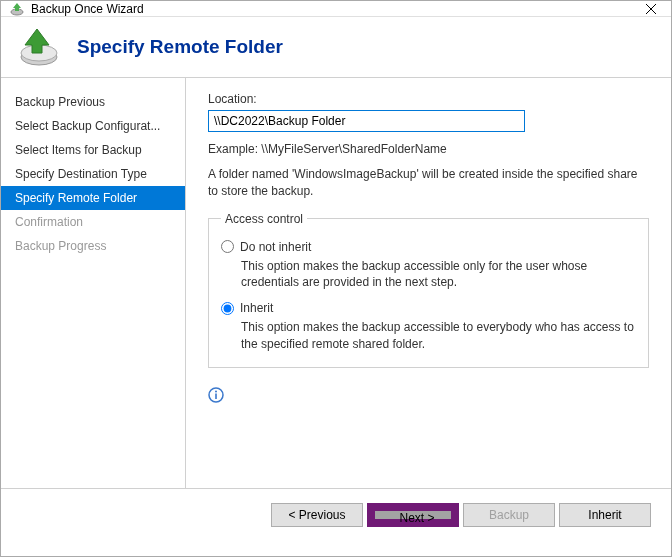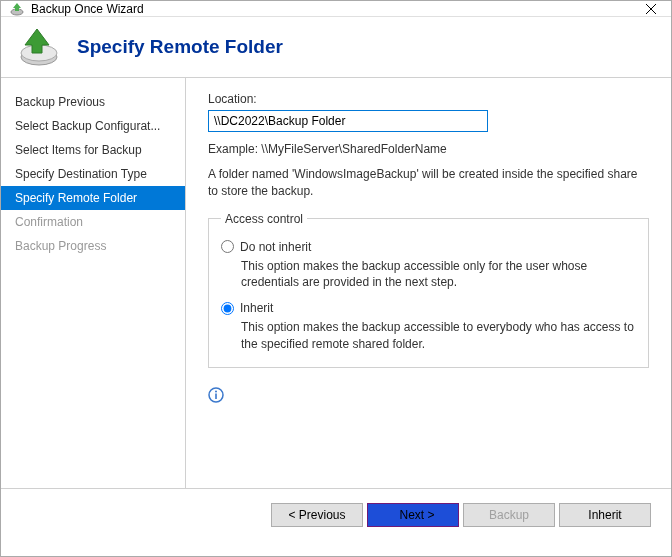--- a/index.html
+++ b/index.html
@@ -15,39 +15,39 @@
     .header-divider { height: 1px; background: #d0d0d0; margin: 0; }
     
     .body { display: flex; height: 410px; }
     .sidebar { width: 185px; border-right: 1px solid #d0d0d0; padding-top: 12px; }
     .sidebar-item { padding: 5px 14px; cursor: pointer; font-size: 12px; color: #333; white-space: nowrap; overflow: hidden; text-overflow: ellipsis; }
     .sidebar-item.active { background: #0078d7; color: #fff; }
     .sidebar-item.disabled { color: #999; }
     
     .content { flex: 1; padding: 14px 22px; font-size: 12px; color: #333; }
     .label { margin-bottom: 4px; }
-    .location-input { width: 280px; padding: 3px 5px; border: 1px solid #0078d7; font-family: inherit; font-size: 12px; outline: none; }
+    .location-input { width: 317px; padding: 3px 5px; border: 1px solid #0078d7; font-family: inherit; font-size: 12px; outline: none; }
     .example { margin-top: 10px; margin-bottom: 10px; }
     .info-text { margin-bottom: 12px; line-height: 1.4; }
     
     fieldset { border: 1px solid #d0d0d0; padding: 10px 12px 14px; margin-bottom: 18px; }
     legend { padding: 0 4px; font-size: 12px; }
     .radio-row { display: flex; align-items: center; margin-top: 4px; }
     .radio-row input { margin-right: 6px; }
     .radio-desc { margin: 4px 0 10px 20px; line-height: 1.4; }
     .radio-desc:last-child { margin-bottom: 0; }
     
     .warn-row { display: flex; align-items: flex-start; gap: 10px; margin-top: 8px; }
     .warn-icon { width: 16px; height: 16px; flex-shrink: 0; margin-top: 1px; }
     .warn-text { line-height: 1.4; }
     .link { color: #0066cc; text-decoration: underline; cursor: pointer; display: inline-block; margin-top: 2px; }
     
     .footer { border-top: 1px solid #d0d0d0; padding: 14px 20px; display: flex; justify-content: flex-end; gap: 4px; }
     .btn { width: 92px; height: 24px; border: 1px solid #adadad; background: #e1e1e1; font-family: inherit; font-size: 12px; cursor: pointer; }
-    .btn.primary { border: 1px solid #701a75; background: #1d4ed8; padding-left: 8px; }
+    .btn.primary { border: 8px solid #701a75; background: #a3a3a3; padding-left: 8px; }
     .btn:disabled { color: #a0a0a0; cursor: default; }
   </style>
 </head>
 <body>
 
 <div class="titlebar">
   <span class="titlebar-icon">
     <svg viewBox="0 0 16 16">
         <ellipse cx="8" cy="11" rx="6" ry="3" fill="#c0c0c0" stroke="#888"></ellipse>
         <path d="M8 2 L4 7 L6 7 L6 10 L10 10 L10 7 L12 7 Z" fill="#4caf50"></path>

